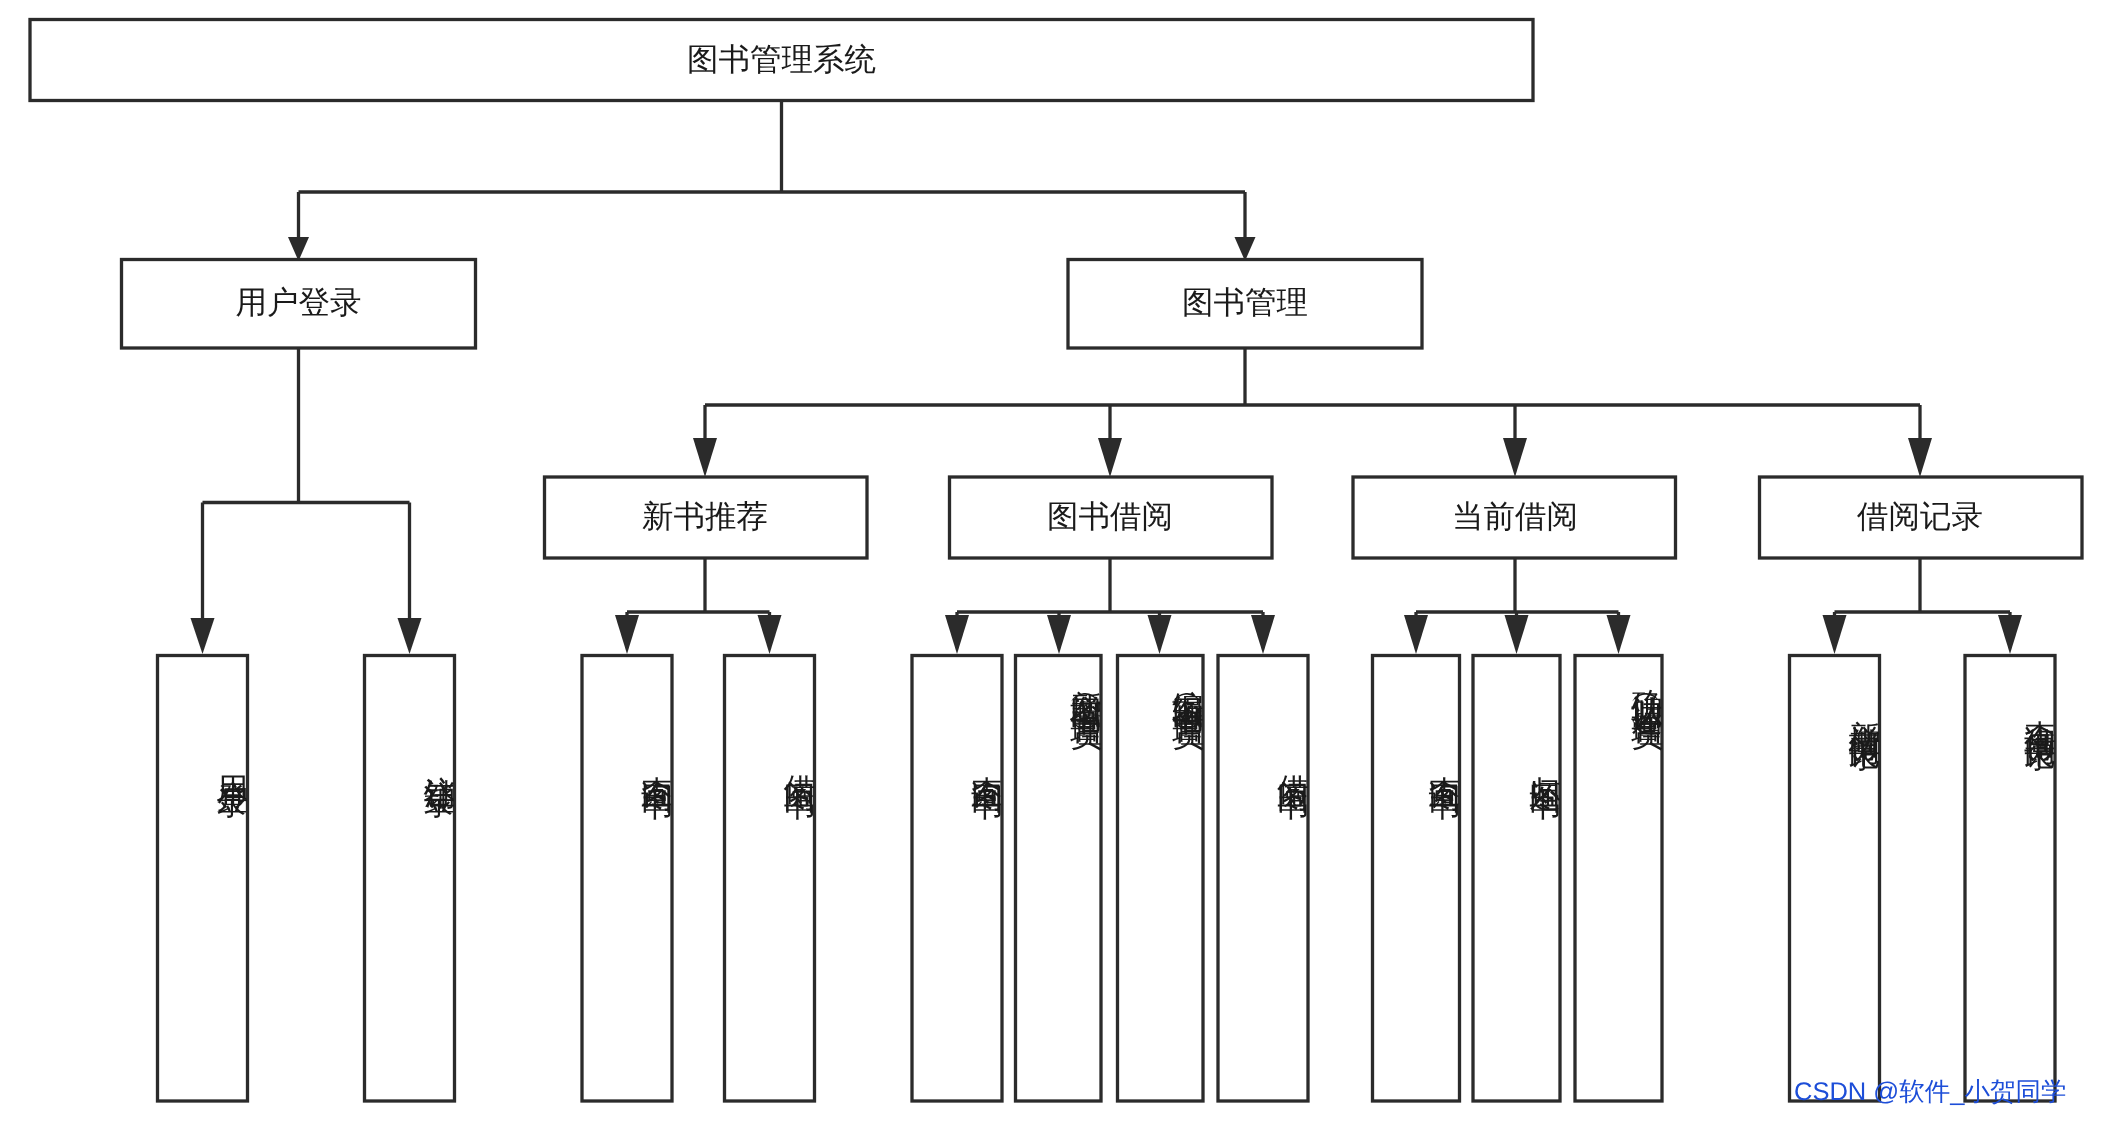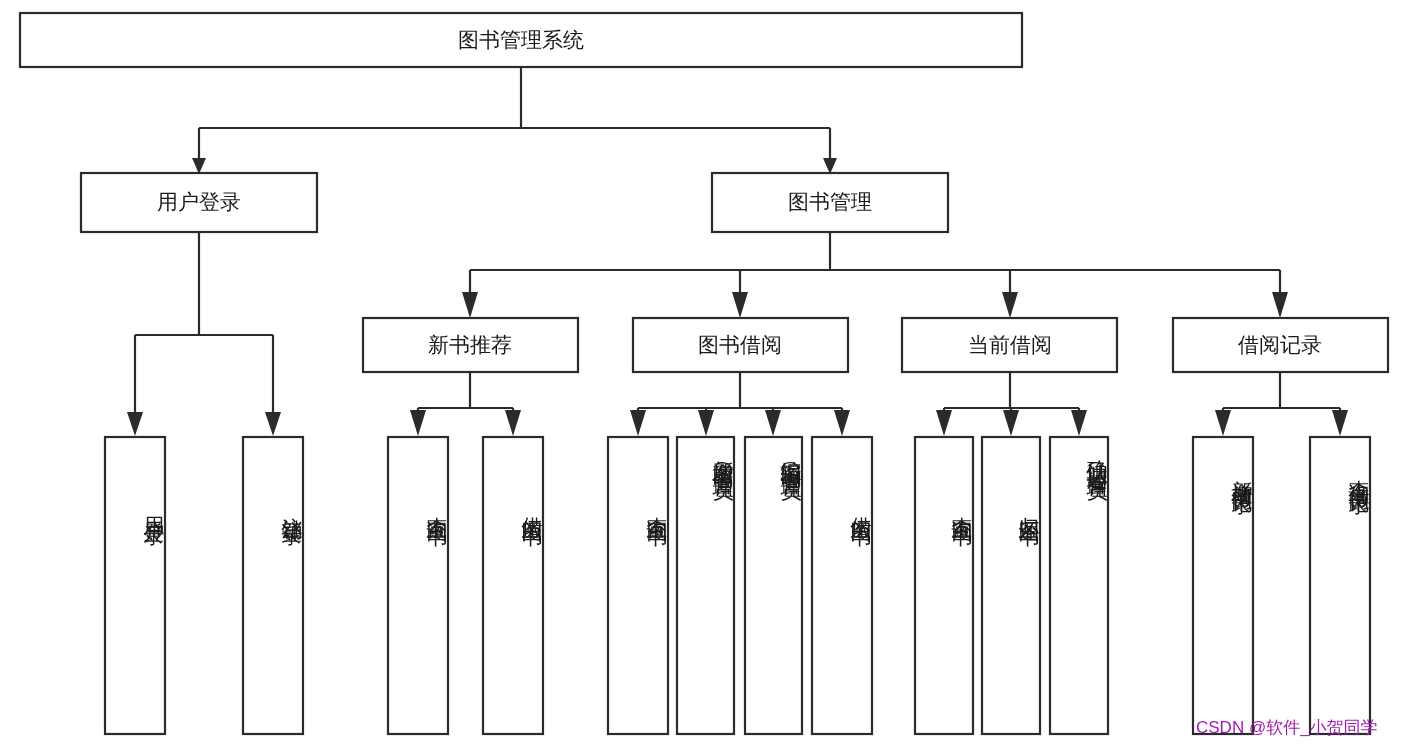--- a/index.html
+++ b/index.html
@@ -55,21 +55,21 @@
     line-height: 1.0;
     color: #1a1a1a;
     letter-spacing: 3px;
     white-space: nowrap;
     pointer-events: none;
   }
   .watermark {
     position: absolute;
     font-family: "Liberation Sans", "DejaVu Sans", sans-serif;
     font-size: 17px;
-    color: #a21caf;
+    color: #1d4ed8;
     white-space: nowrap;
     user-select: none;
   }
 </style>
 </head>
 <body>
 
 <div id="diagram-root">
 
   <svg width="1405" height="747" viewBox="0 0 1405 747">

